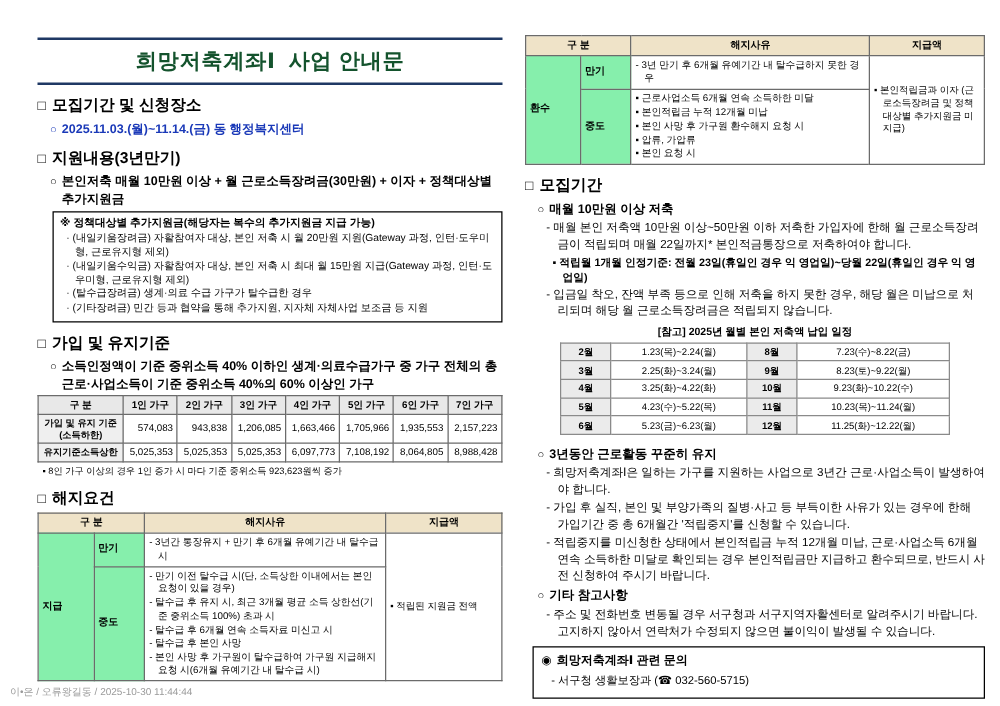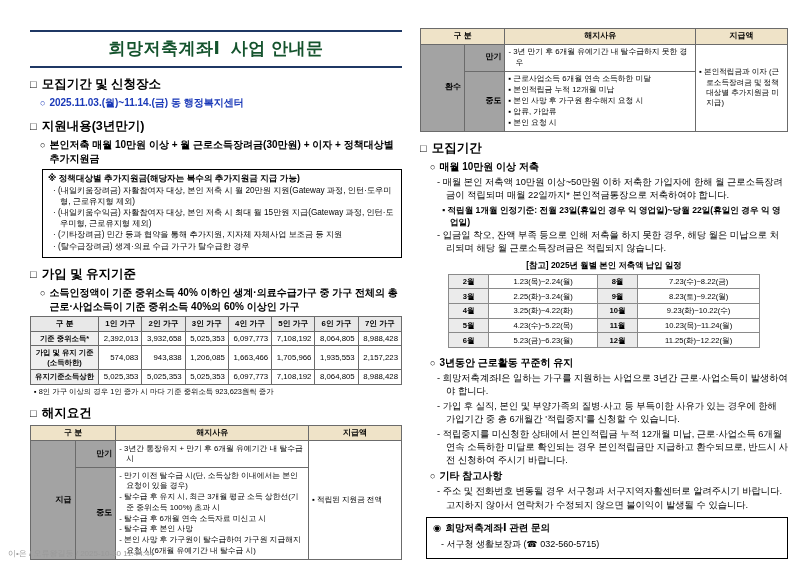--- a/index.html
+++ b/index.html
@@ -156,22 +156,22 @@
     vertical-align: middle;
     line-height: 1.34;
   }
   table.cond thead th {
     background: #efe3c8;
     text-align: center;
     font-weight: bold;
     font-size: 8px;
   }
   table.cond td.cat {
-    background: #a3a3a3;
-    text-align: right;
+    background: #86efac;
+    text-align: left;
     font-weight: bold;
     font-size: 8px;
     margin-left: 28px;
   }
   table.cond td.reason { text-align: left; }
   table.cond td.amount { text-align: left; font-size: 7.6px; }
   table.cond .li {
     display: block;
     text-indent: -7px;
     padding-left: 7px;
@@ -259,22 +259,22 @@
     </div>
     <div class="h-circle plain">
       <span class="ring">○</span>
       <span>본인저축 매월 10만원 이상 + 월 근로소득장려금(30만원) + 이자 + 정책대상별 추가지원금</span>
     </div>
 
     <div class="note-box">
       <div class="nb-title">※ 정책대상별 추가지원금(해당자는 복수의 추가지원금 지급 가능)</div>
       <div class="nb-item">· <span>(내일키움장려금) 자활참여자 대상, 본인 저축 시 월 20만원 지원(Gateway 과정, 인턴·도우미형, 근로유지형 제외)</span></div>
       <div class="nb-item">· <span>(내일키움수익금) 자활참여자 대상, 본인 저축 시 최대 월 15만원 지급(Gateway 과정, 인턴·도우미형, 근로유지형 제외)</span></div>
+      <div class="nb-item">· <span>(탈수급장려금) 생계·의료 수급 가구가 탈수급한 경우</span></div>
       <div class="nb-item">· <span>(기타장려금) 민간 등과 협약을 통해 추가지원, 지자체 자체사업 보조금 등 지원</span></div>
-      <div class="nb-item">· <span>(탈수급장려금) 생계·의료 수급 가구가 탈수급한 경우</span></div>
     </div>
 
     <div class="h-square">
       <span class="box">□</span>
       <span>가입 및 유지기준</span>
     </div>
     <div class="h-circle plain">
       <span class="ring">○</span>
       <span>소득인정액이 기준 중위소득 40% 이하인 생계·의료수급가구 중 가구 전체의 총 근로·사업소득이 기준 중위소득 40%의 60% 이상인 가구</span>
     </div>
@@ -287,30 +287,20 @@
           <th>1인 가구</th>
           <th>2인 가구</th>
           <th>3인 가구</th>
           <th>4인 가구</th>
           <th>5인 가구</th>
           <th>6인 가구</th>
           <th>7인 가구</th>
         </tr>
       </thead>
       <tbody>
-        <tr>
-          <td class="rowhead">기준 중위소득*</td>
-          <td class="num">2,392,013</td>
-          <td class="num">3,932,658</td>
-          <td class="num">5,025,353</td>
-          <td class="num">6,097,773</td>
-          <td class="num">7,108,192</td>
-          <td class="num">8,064,805</td>
-          <td class="num">8,988,428</td>
-        </tr>
         <tr>
           <td class="rowhead" style="white-space:pre-line">가입 및 유지 기준
 (소득하한)</td>
           <td class="num">574,083</td>
           <td class="num">943,838</td>
           <td class="num">1,206,085</td>
           <td class="num">1,663,466</td>
           <td class="num">1,705,966</td>
           <td class="num">1,935,553</td>
           <td class="num">2,157,223</td>

